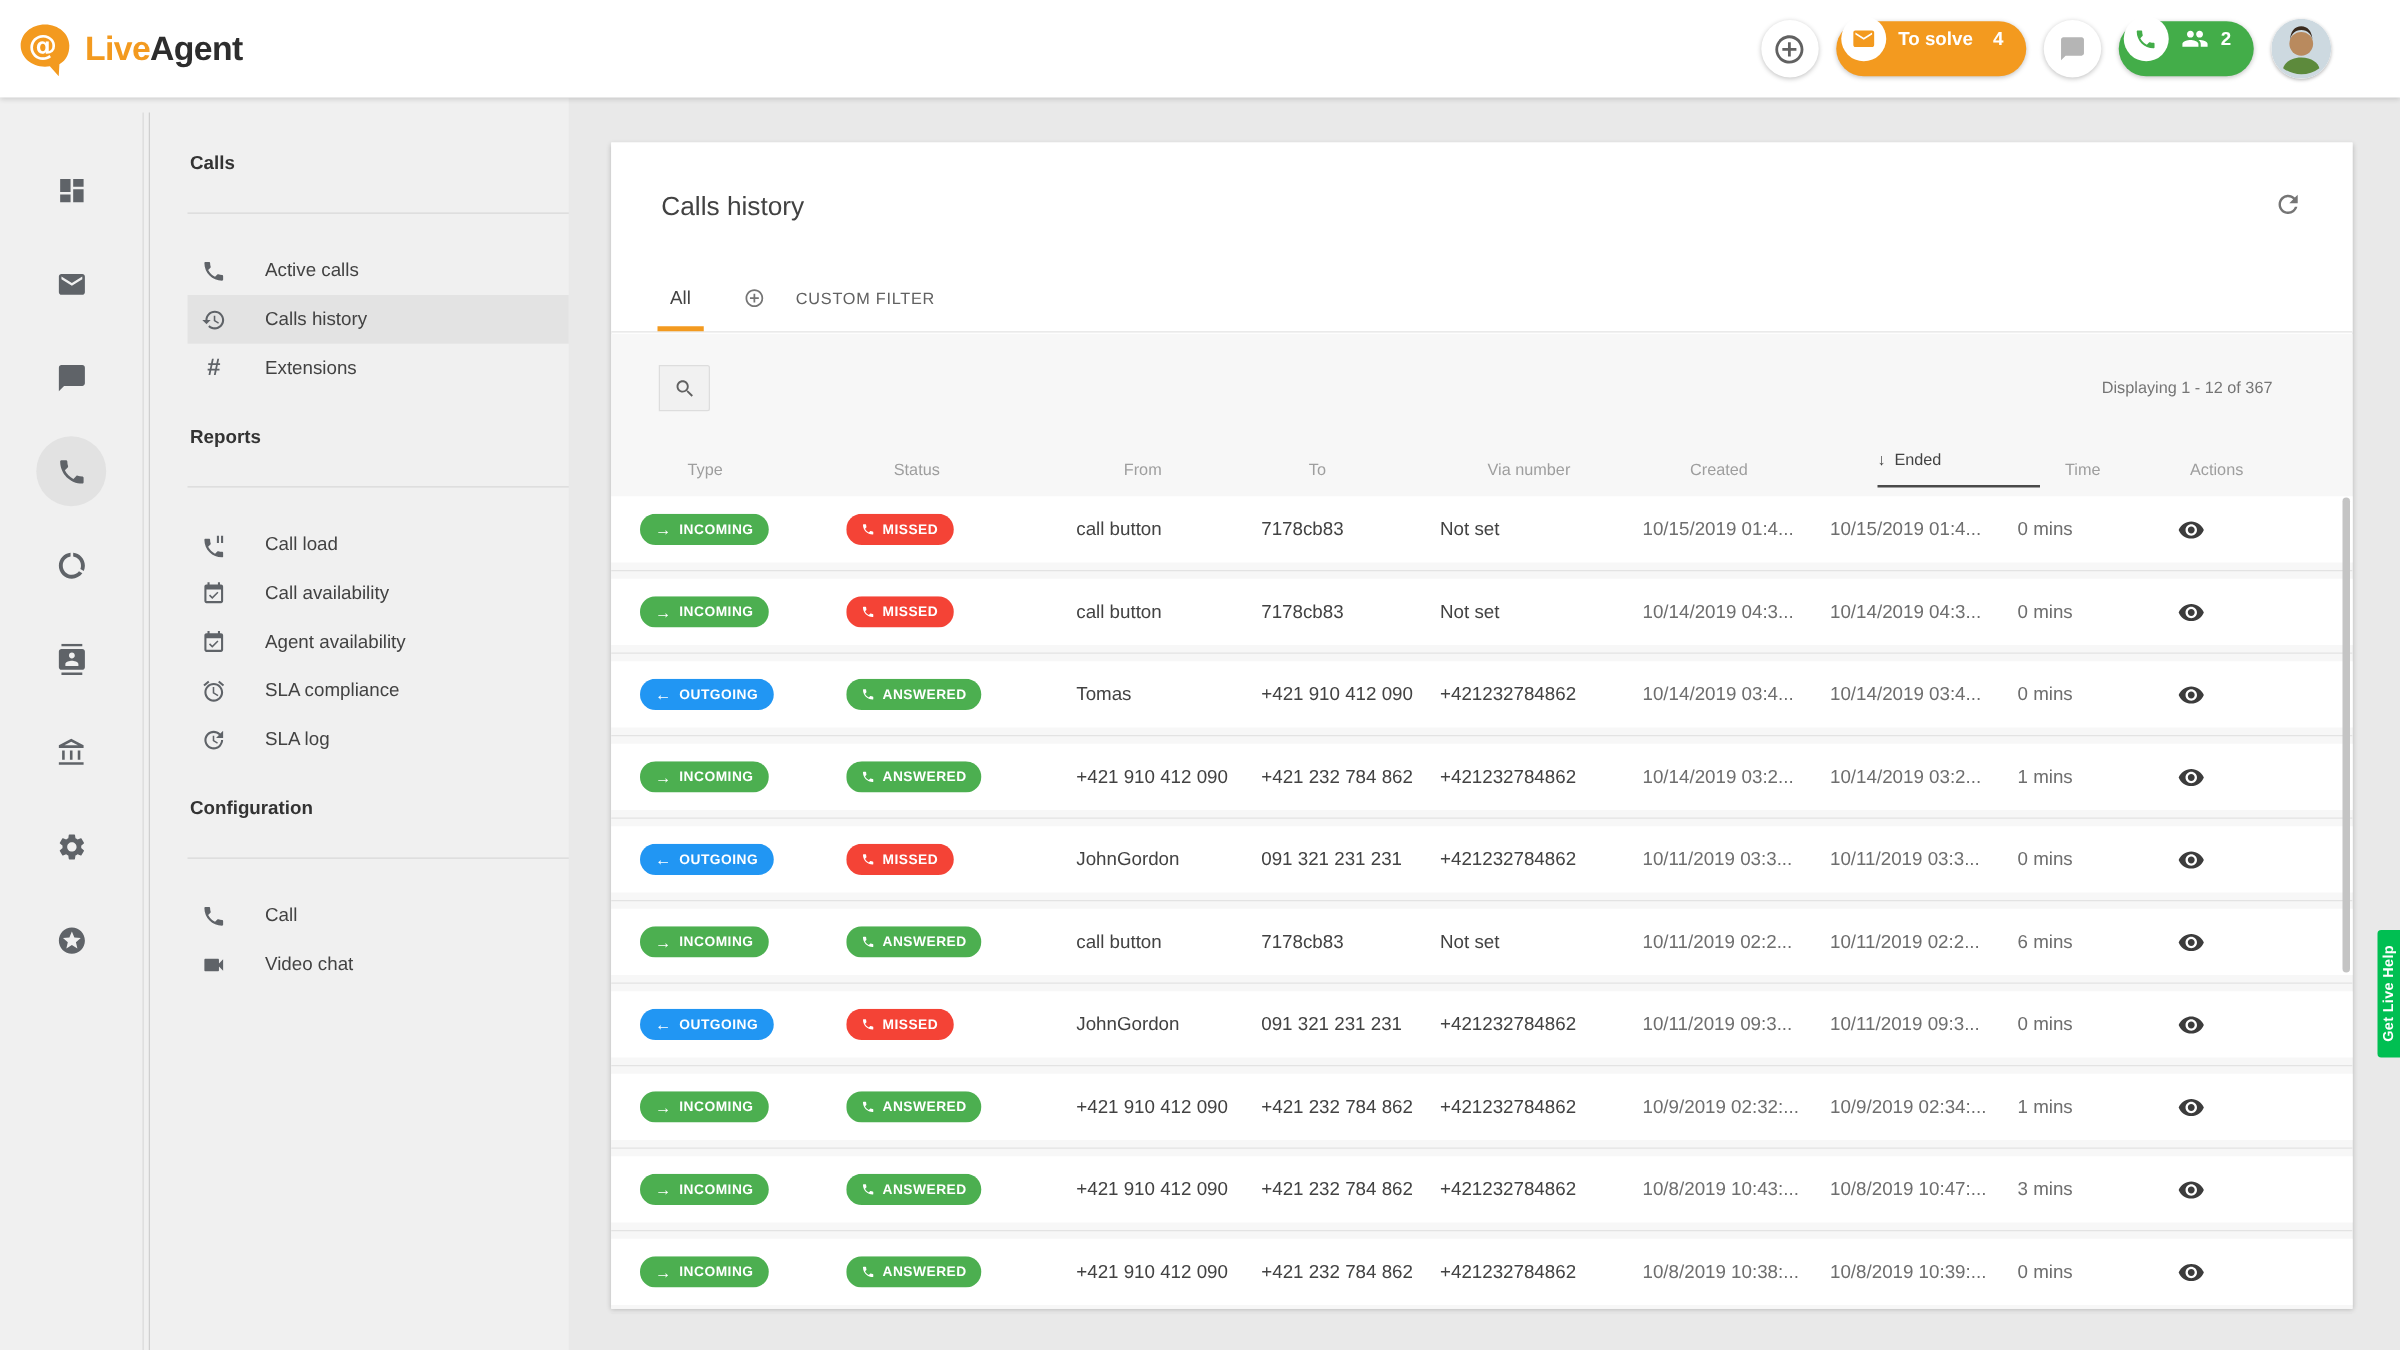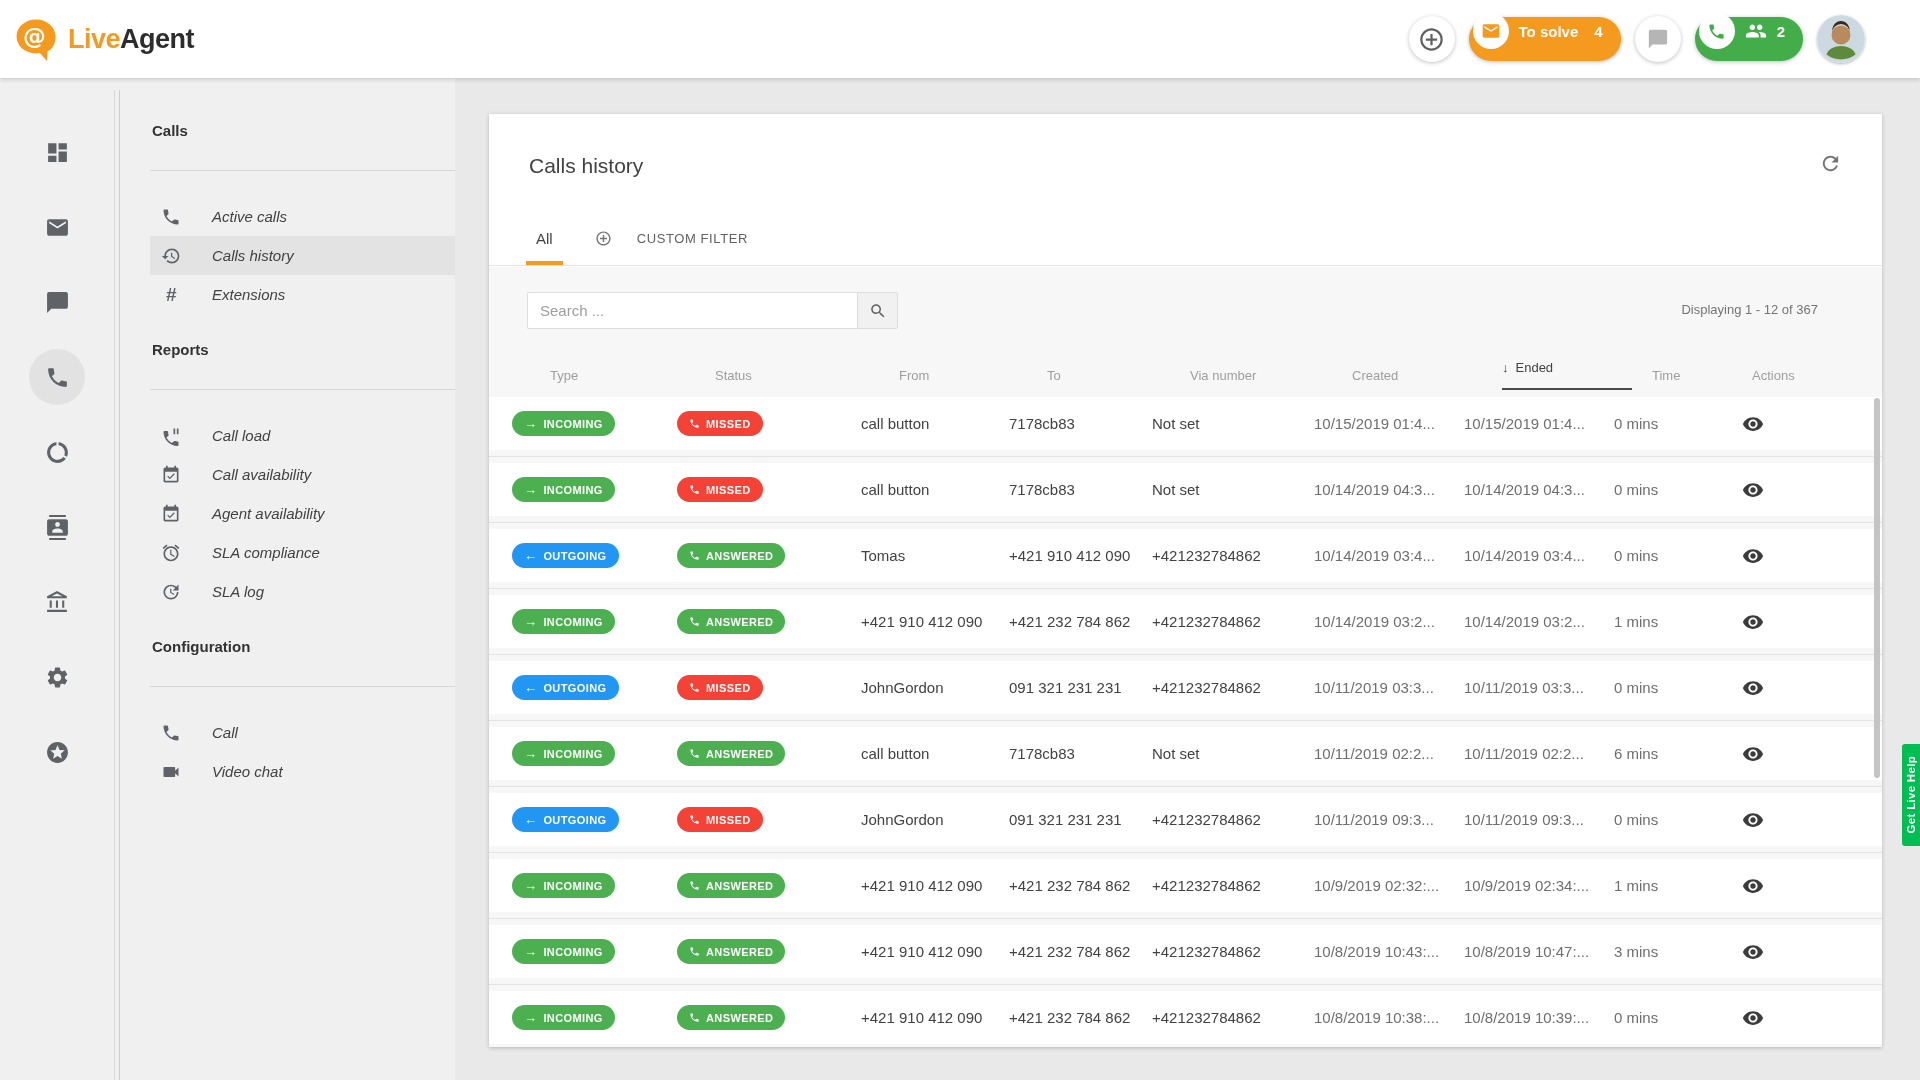--- a/index.html
+++ b/index.html
@@ -33,21 +33,21 @@
                align-items:center; padding-top:46px; }
   .rail-item { width:56px; height:56px; margin-bottom:19px; border-radius:50%; display:flex; align-items:center;
                justify-content:center; cursor:pointer; color:#5f6368; }
   .rail-item.active { background:#e2e2e2; }
 
   
   .sidebar { position:absolute; left:133px; top:78px; width:322px; bottom:0; padding-top:44px; }
   .sidebar h3 { font-size:15px; color:#333; padding-left:19px; margin-bottom:31px; }
   .sidebar hr { border:none; border-top:1px solid #d7d7d7; margin:0 0 0 17px; width:305px; }
   .nav-list { margin:26px 0 27px 0; }
-  .nav-item { height:39px; display:flex; align-items:center; cursor:pointer; margin-left:17px; padding-left:9px;font-style:italic; }
+  .nav-item { height:39px; display:flex; align-items:center; cursor:pointer; margin-left:17px; padding-left:9px; }
   .nav-item.active { background:#e3e3e3; }
   .nav-ic { width:24px; display:flex; justify-content:center; color:#5f6368; }
   .hash-glyph { font-size:19px; font-weight:bold; color:#5f6368; line-height:20px; }
   .nav-label { font-size:15px; color:#424242; margin-left:29px; }
 
   
   .card { position:absolute; left:489px; top:114px; width:1393px; height:933px; background:#fff;
           box-shadow:0 1px 4px rgba(0,0,0,.22); }
   .card-head { position:relative; height:152px; background:#fff; border-bottom:1px solid #e4e4e4; }
   .card-head h1 { position:absolute; left:40px; top:40px; font-size:21px; font-weight:normal; color:#424242; }
@@ -326,21 +326,20 @@
               <path d="M13 7h-2v4H7v2h4v4h2v-4h4v-2h-4V7zm-1-5C6.48 2 2 6.48 2 12s4.48 10 10 10 10-4.48 10-10S17.52 2 12 2zm0 18c-4.41 0-8-3.59-8-8s3.59-8 8-8 8 3.59 8 8-3.59 8-8 8z"></path>
             </svg>
         </span>
         <span>CUSTOM FILTER</span>
       </div>
     </div>
   </div>
   <div class="card-body">
     <div class="toolbar">
       <div class="search">
-        <input type="text" placeholder="Search ..." style="">
         <button class="search-btn">
           <span>
             <svg width="18" height="18" viewBox="0 0 24 24" fill="currentColor">
                 <path d="M15.5 14h-.79l-.28-.27C15.41 12.59 16 11.11 16 9.5 16 5.91 13.09 3 9.5 3S3 5.91 3 9.5 5.91 16 9.5 16c1.61 0 3.09-.59 4.23-1.57l.27.28v.79l5 4.99L20.49 19l-4.99-5zm-6 0C7.01 14 5 11.99 5 9.5S7.01 5 9.5 5 14 7.01 14 9.5 11.99 14 9.5 14z"></path>
               </svg>
           </span>
         </button>
       </div>
       <div class="displaying">Displaying 1 - 12 of 367</div>
     </div>

